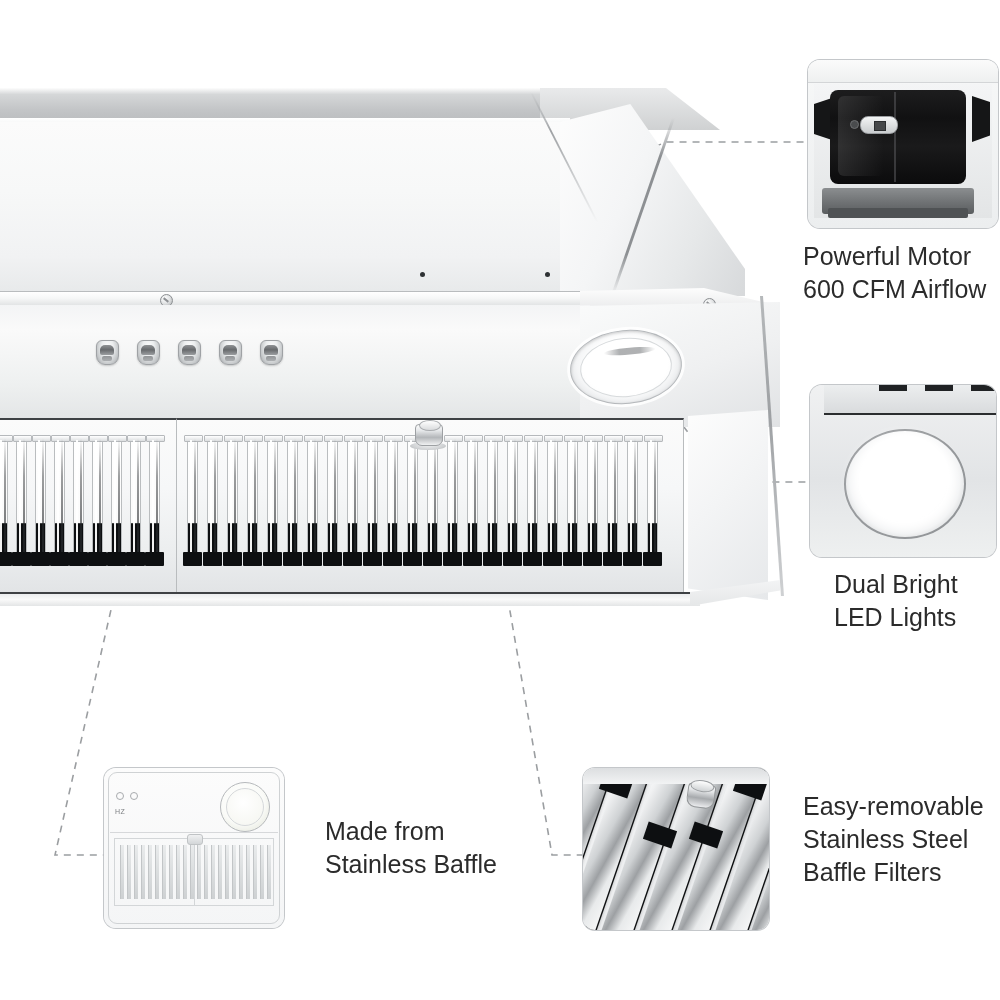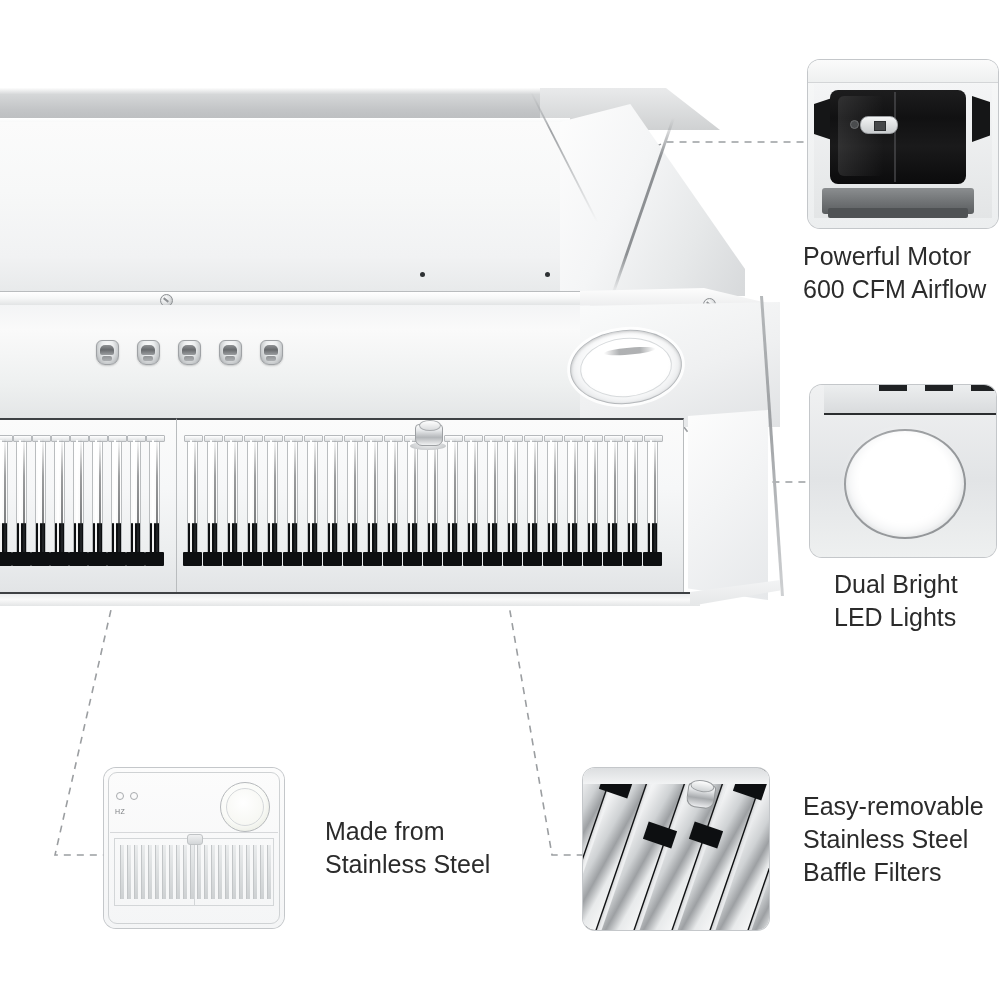--- a/index.html
+++ b/index.html
@@ -639,21 +639,21 @@
         <div class="ss-slot" style="left: 124px;"></div>
         <div class="ss-slot" style="left: 131px;"></div>
         <div class="ss-slot" style="left: 138px;"></div>
         <div class="ss-slot" style="left: 145px;"></div>
         <div class="ss-slot" style="left: 152px;"></div>
       </div>
     <div class="ss-divider"></div>
     <div class="ss-knob"></div>
   </div>
   <div class="caption" style="left:325px;top:815px;width:230px;">Made from
-Stainless Steel</div>
+Stainless Baffle</div>
 
   <div class="thumb" style="left:583px;top:768px;width:186px;height:162px;">
     <div class="bf-bg" id="bfBg">
         <div class="bf-gap" style="left: -10px;"></div>
         <div class="bf-slat" style="left: -30px;"></div>
         <div class="bf-gap" style="left: 28px;"></div>
         <div class="bf-slat" style="left: 8px;"></div>
         <div class="bf-gap" style="left: 66px;"></div>
         <div class="bf-slat" style="left: 46px;"></div>
         <div class="bf-gap" style="left: 104px;"></div>

